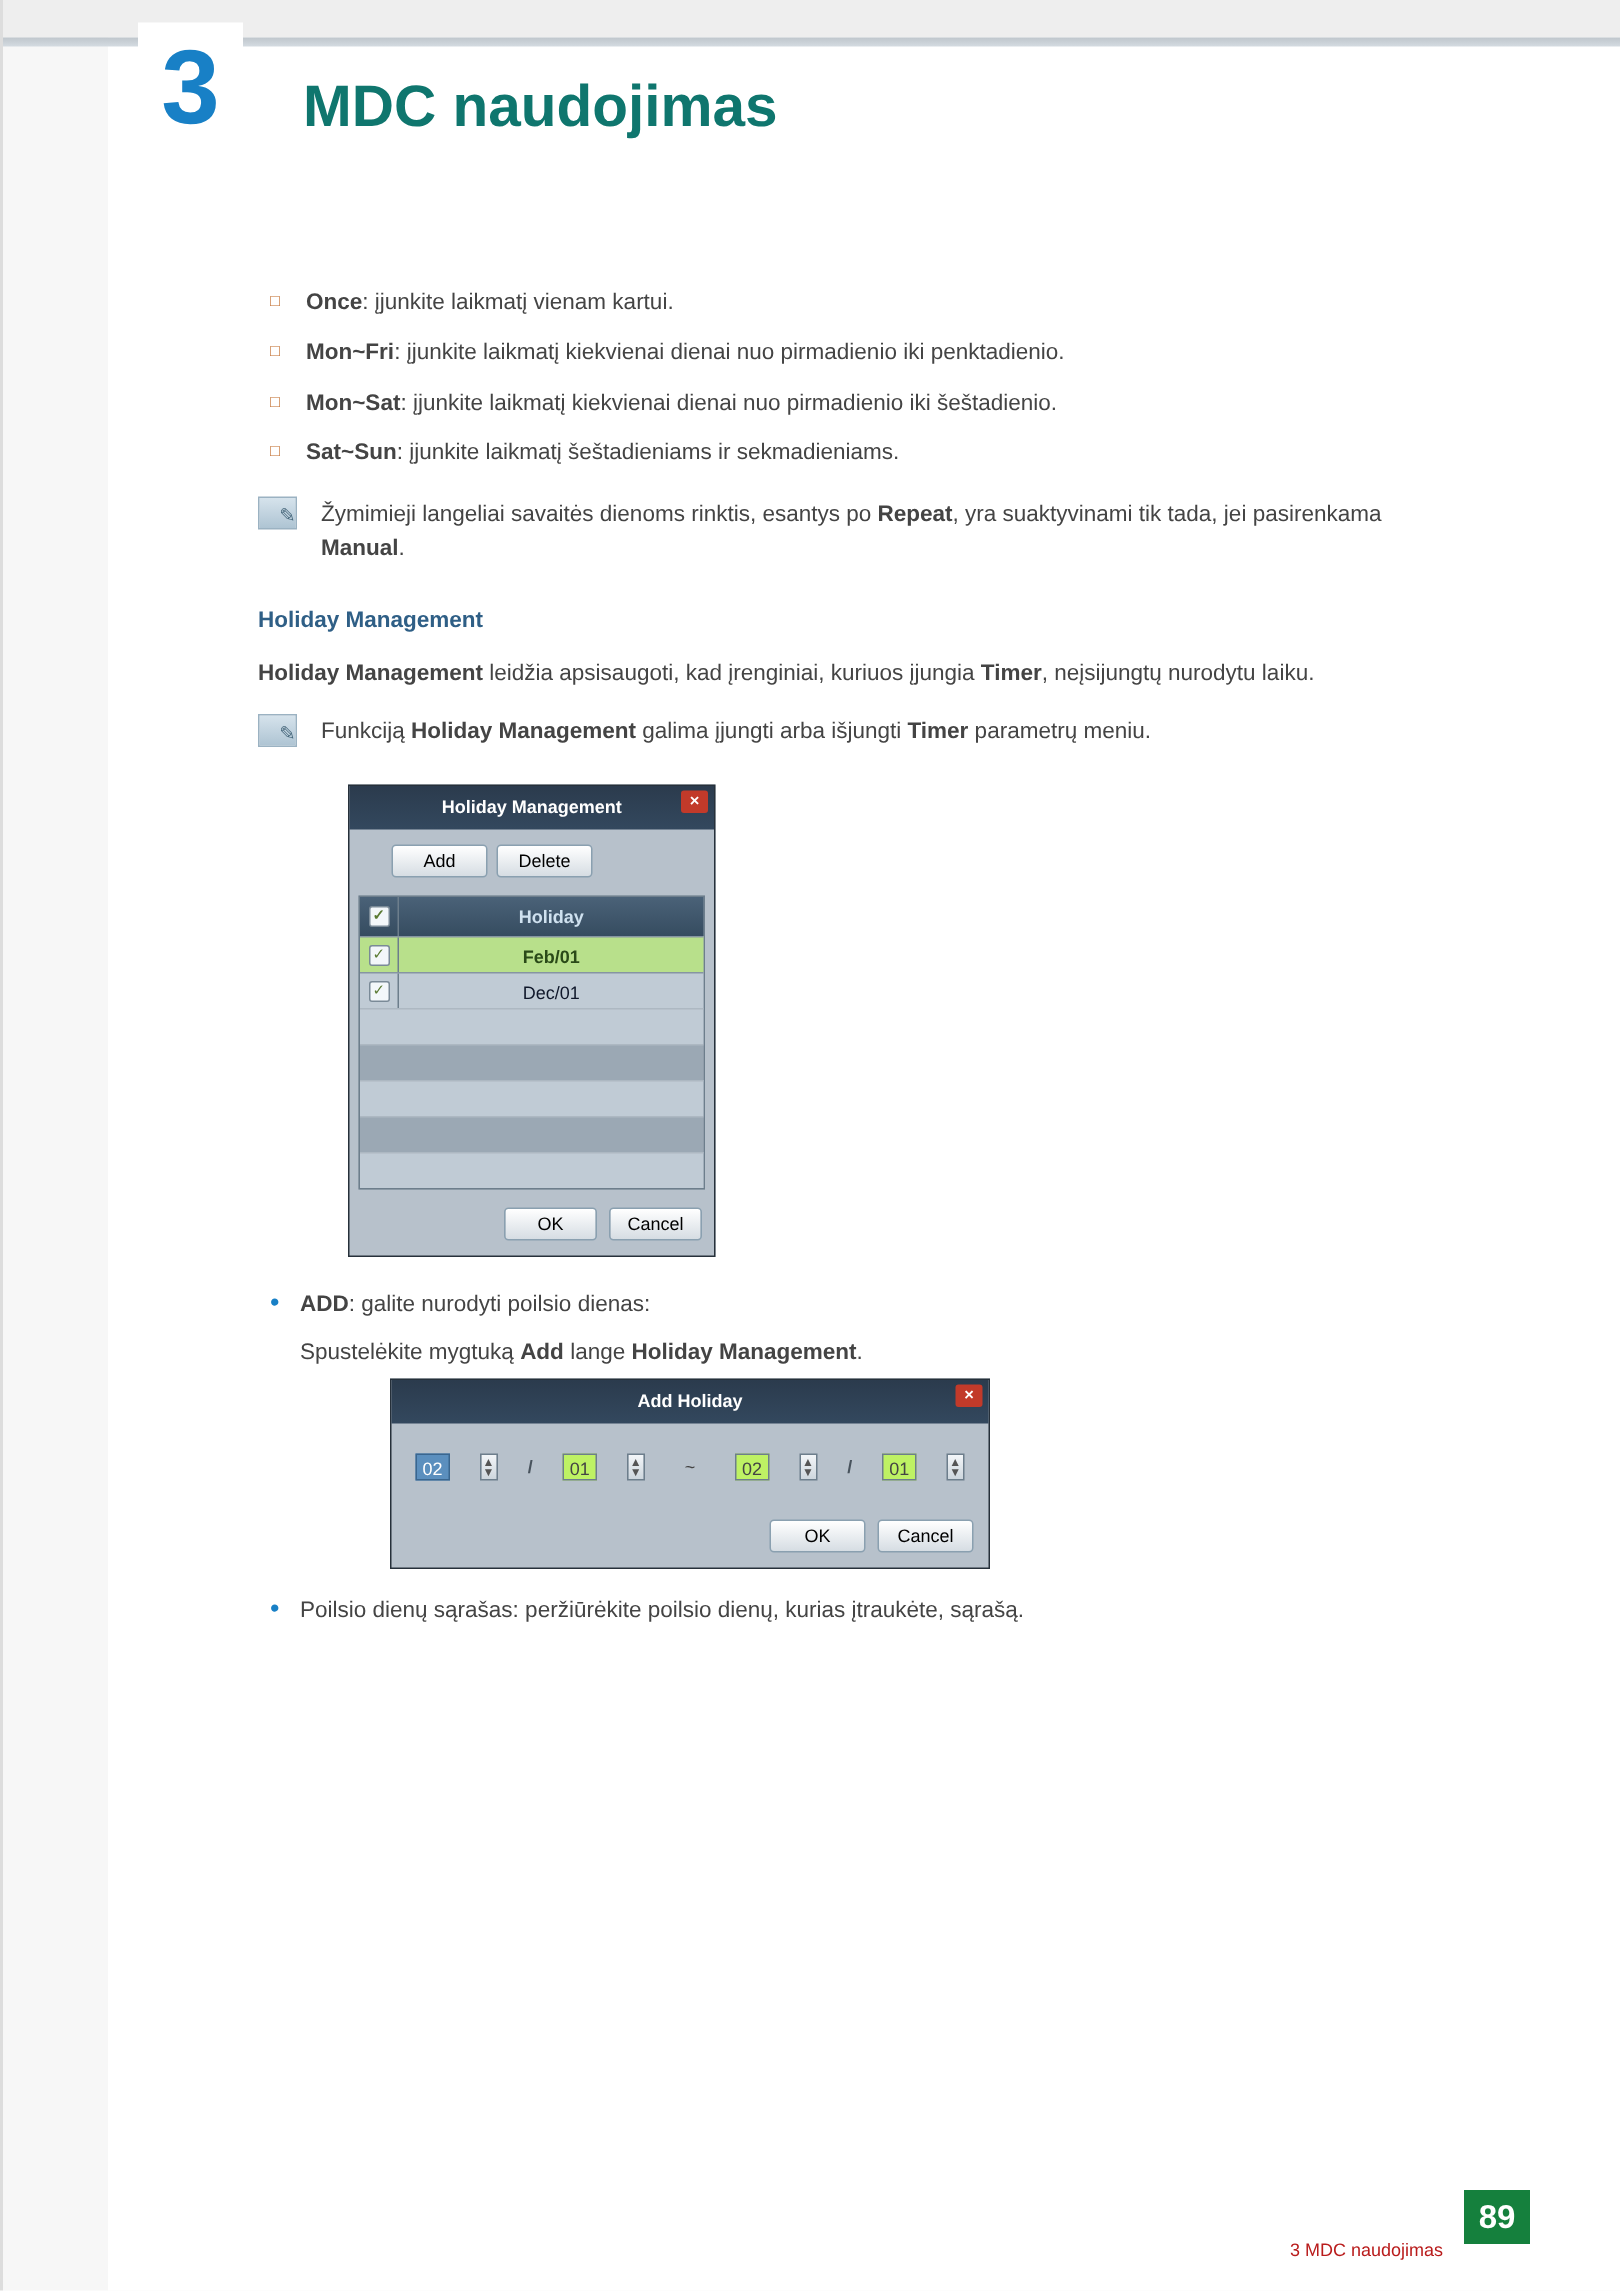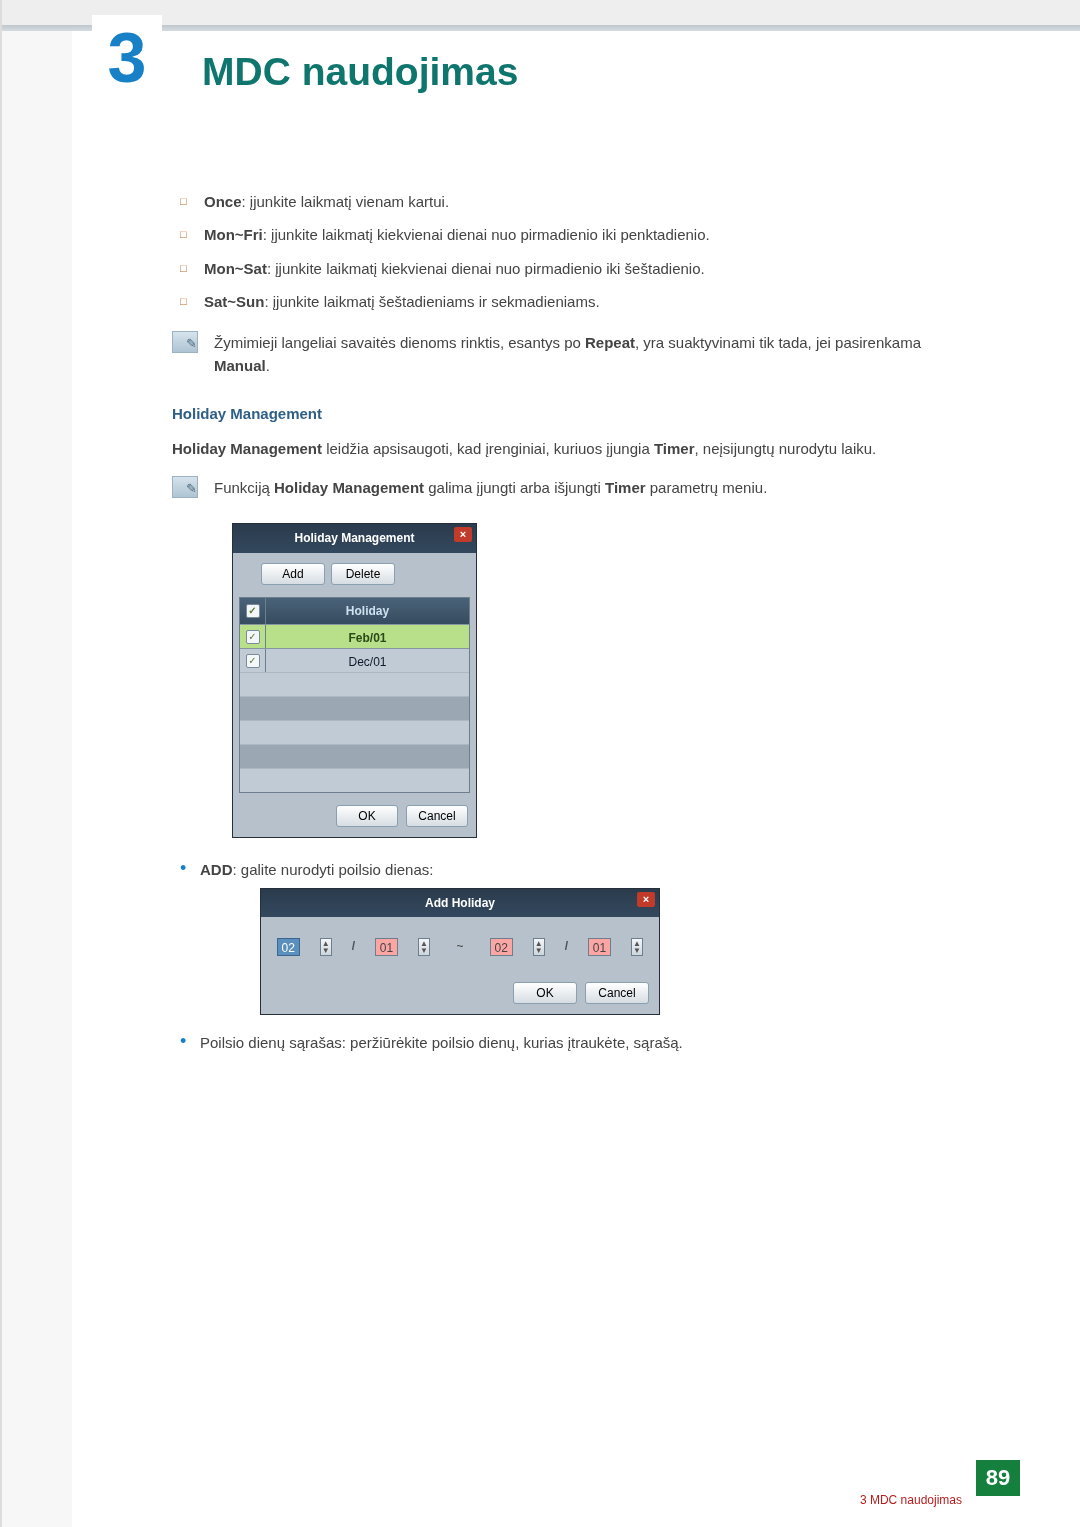--- a/index.html
+++ b/index.html
@@ -39,21 +39,21 @@
   .hm-row.sel { background:#b8e08b; }
   .hm-row.alt { background:#c0cbd5; }
   .hm-chk { width:14px;height:14px;border:1px solid #7a8a97;background:#f3f7fa;border-radius:2px;display:flex;align-items:center;justify-content:center;font-size:10px;color:#5a7a32;}
   .hm-empty { height:24px; border-top:1px solid #adb8c2; background:#c0cbd5; }
   .hm-empty.alt { background:#9ba8b4; }
   .hm-footer { padding:12px 8px 10px 8px; display:flex; justify-content:flex-end; gap:8px; }
   .hm-footer .hm-btn { width:62px; }
   
   .ah-dialog { width: 400px; margin: 6px 0 16px 60px; border:1px solid #26303a; background:#b7c1cb; font-size:12px; }
   .ah-row { padding: 20px 16px 18px 16px; display:flex; align-items:center; gap:20px; }
-  .ah-field { width:30px;height:18px;border:1px solid #6d7e8c;background:#fca5a5;text-align:center;font-size:12px;line-height:18px; }
+  .ah-field { width:30px;height:18px;border:1px solid #6d7e8c;background:#bef264;text-align:center;font-size:12px;line-height:18px; }
   .ah-field.hi { background:#5b8fbe; color:#fff; border-color:#3a668f;}
   .ah-spin { width:16px; height:18px; border:1px solid #6d7e8c; background:linear-gradient(#f3f6f9,#cdd6dd); display:flex; flex-direction:column; justify-content:center; font-size:8px; text-align:center; color:#555; line-height:7px; }
   .ah-slash { font-weight:bold; color:#48535d; }
   .ah-footer { padding: 8px 10px 10px 10px; display:flex; justify-content:flex-end; gap:8px; }
   .footer { position:absolute; bottom:20px; right:60px; display:flex; align-items:center; gap:14px; }
   .foot-label { color:#b91c1c; font-size:12px;margin-top:45px; }
   .foot-num { width:44px; height:36px; background:#15803d; color:#fff; font-size:22px; font-weight:bold; display:flex; align-items:center; justify-content:center; }
 </style>
 </head>
 <body>
@@ -132,20 +132,23 @@
       </div>
       <div class="hm-footer">
         <button class="hm-btn">OK</button>
         <button class="hm-btn">Cancel</button>
       </div>
     </div>
 
     <ul class="bullets">
       <li>
         <b>ADD</b><span>: galite nurodyti poilsio dienas:</span>
+        <div class="sub">
+          <span>Spustelėkite mygtuką </span><b>Add</b><span> lange </span><b>Holiday Management</b><span>.</span>
+        </div>
 
         
         <div class="ah-dialog">
           <div class="hm-title">
             <span>Add Holiday</span>
             <span class="hm-close">×</span>
           </div>
           <div class="ah-row">
             <span class="ah-field hi">02</span>
             <span class="ah-spin">▲<br>▼</span>

